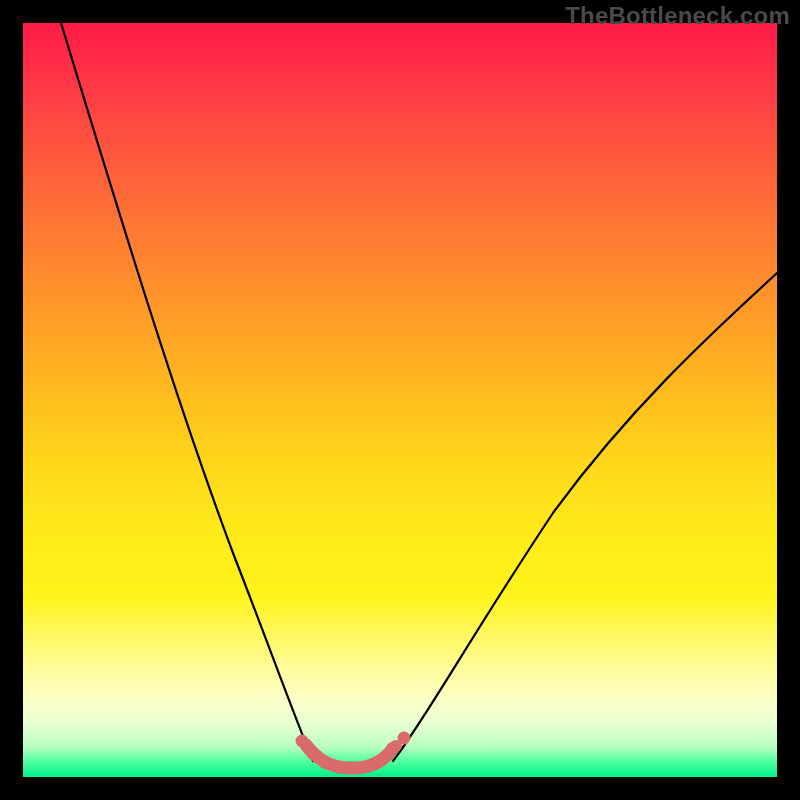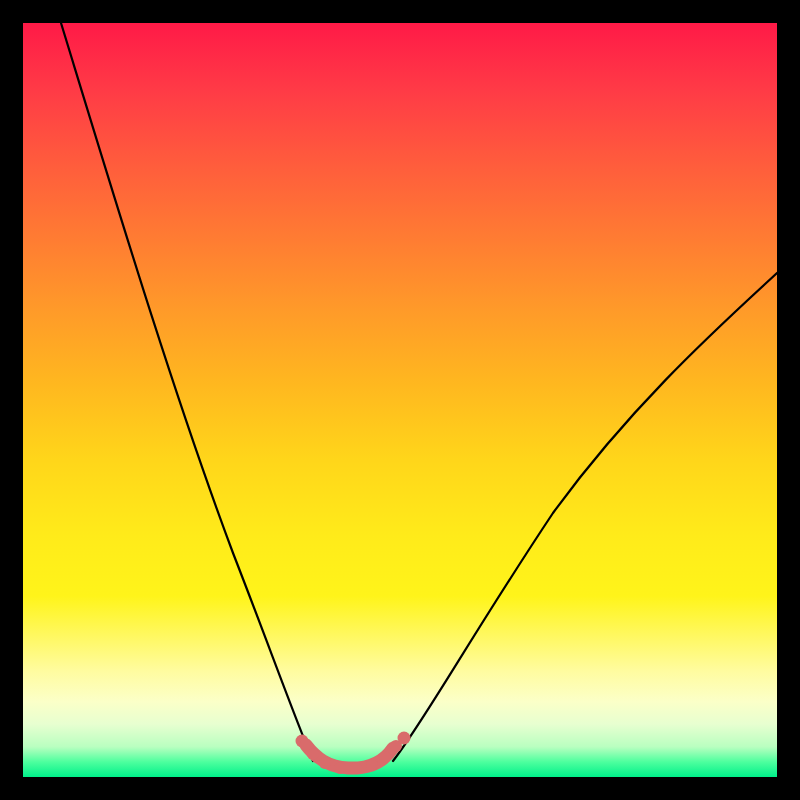--- a/index.html
+++ b/index.html
@@ -85,13 +85,14 @@
         <circle cx="302" cy="740" r="6" fill="#d96b6b"></circle>
         <circle cx="317" cy="745" r="6" fill="#d96b6b"></circle>
         <circle cx="333" cy="745" r="6" fill="#d96b6b"></circle>
         <circle cx="349" cy="742" r="6" fill="#d96b6b"></circle>
         <circle cx="362" cy="734" r="6" fill="#d96b6b"></circle>
         <circle cx="373" cy="723" r="6" fill="#d96b6b"></circle>
         <circle cx="381" cy="715" r="6.5" fill="#d96b6b"></circle>
       </g>
     </svg>
   </div>
+  <div class="watermark">TheBottleneck.com</div>
 </div>
 
 </body></html>

